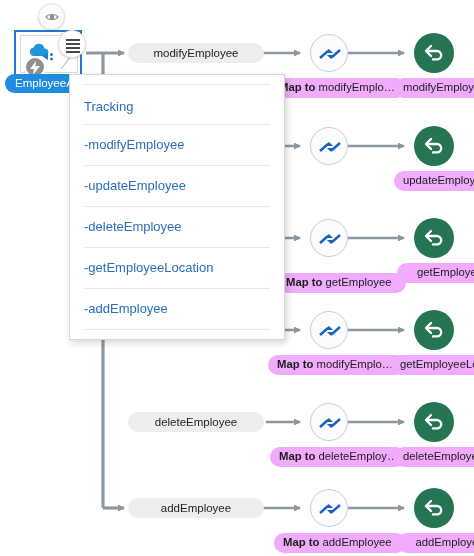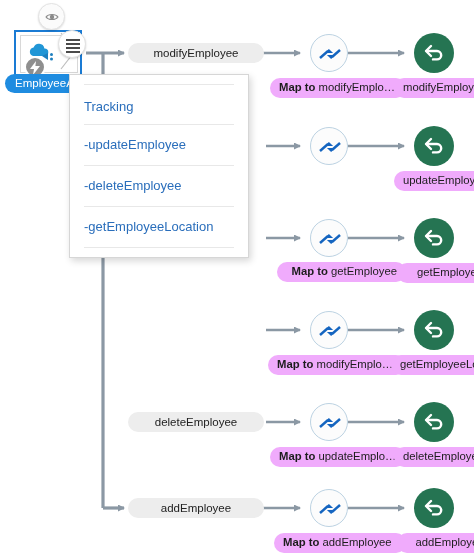--- a/index.html
+++ b/index.html
@@ -150,21 +150,21 @@
     border: 1px solid #e3e3e3;
     box-sizing: border-box;
     box-shadow: 0 1px 2px rgba(0,0,0,.14);
   }
   #eye-badge svg { position:absolute; left:6px; top:7px; }
 
   
   #context-menu {
     position: absolute;
     left: 69px; top: 74px;
-    width: 180px;
+    width: 216px;
     background: #ffffff;
     border: 1px solid #d6d6d6;
     box-sizing: border-box;
     box-shadow: 2px 3px 7px rgba(0,0,0,.16);
     z-index: 40;
     padding: 0;
   }
   .menu-item {
     position: relative;
     height: 40px;
@@ -269,21 +269,21 @@
       <path d="M22,8 L14,15" stroke="#1565c0" stroke-width="2.4" fill="none"></path>
       <path d="M13,12 L13,18 L19,18" fill="#1565c0" transform="translate(-2,0) rotate(-45 13 15)"></path>
     </svg>
   </div>
   <div class="ret-node" style="left:414px; top:218px;">
     <svg width="24" height="24" viewBox="0 0 24 24">
       <path d="M9,5 L4,10 L9,15" stroke="#ffffff" stroke-width="2.4" fill="none" stroke-linecap="round" stroke-linejoin="round"></path>
       <path d="M4.6,10 L15,10 A4.2,4.2 0 0 1 15,18.4 L11,18.4" stroke="#ffffff" stroke-width="2.4" fill="none" stroke-linecap="round"></path>
     </svg>
   </div>
-  <div class="node-label bold" style="left:277px; top:262px; width:111px; text-align:right;">
+  <div class="node-label bold" style="left:277px; top:273px; width:111px; text-align:left;">
     <span>Map to </span><span class="light">getEmployee</span>
   </div>
   <div class="node-label" style="left:397px; top:263px; width:88px; text-align:center;">getEmployee</div>
 
   <div class="map-node" style="left:310px; top:311px;">
     <svg width="24" height="24" viewBox="0 0 24 24">
       <path d="M2,16 L10,9" stroke="#1565c0" stroke-width="2.4" fill="none"></path>
       <path d="M11,12 L11,6 L5,6" fill="#1565c0" transform="translate(2,0) rotate(-45 11 9)"></path>
       <path d="M22,8 L14,15" stroke="#1565c0" stroke-width="2.4" fill="none"></path>
       <path d="M13,12 L13,18 L19,18" fill="#1565c0" transform="translate(-2,0) rotate(-45 13 15)"></path>
@@ -308,21 +308,21 @@
       <path d="M13,12 L13,18 L19,18" fill="#1565c0" transform="translate(-2,0) rotate(-45 13 15)"></path>
     </svg>
   </div>
   <div class="ret-node" style="left:414px; top:402px;">
     <svg width="24" height="24" viewBox="0 0 24 24">
       <path d="M9,5 L4,10 L9,15" stroke="#ffffff" stroke-width="2.4" fill="none" stroke-linecap="round" stroke-linejoin="round"></path>
       <path d="M4.6,10 L15,10 A4.2,4.2 0 0 1 15,18.4 L11,18.4" stroke="#ffffff" stroke-width="2.4" fill="none" stroke-linecap="round"></path>
     </svg>
   </div>
   <div class="node-label bold" style="left:270px; top:447px; width:118px;">
-    <span>Map to </span><span class="light">updateEmplo…</span>
+    <span>Map to </span><span class="light">deleteEmploy…</span>
   </div>
   <div class="node-label" style="left:394px; top:447px; width:94px;">deleteEmployee</div>
 
   <div class="map-node" style="left:310px; top:489px;">
     <svg width="24" height="24" viewBox="0 0 24 24">
       <path d="M2,16 L10,9" stroke="#1565c0" stroke-width="2.4" fill="none"></path>
       <path d="M11,12 L11,6 L5,6" fill="#1565c0" transform="translate(2,0) rotate(-45 11 9)"></path>
       <path d="M22,8 L14,15" stroke="#1565c0" stroke-width="2.4" fill="none"></path>
       <path d="M13,12 L13,18 L19,18" fill="#1565c0" transform="translate(-2,0) rotate(-45 13 15)"></path>
     </svg>
@@ -368,19 +368,21 @@
   <div id="eye-badge">
     <svg width="14" height="12" viewBox="0 0 14 12">
       <path d="M1,6 A6.6,4.4 0 0 1 13,6 A6.6,4.4 0 0 1 1,6 Z" fill="none" stroke="#8a8a8a" stroke-width="1.1"></path>
       <circle cx="7" cy="6" r="2.2" fill="#8a8a8a"></circle>
     </svg>
   </div>
 
   <div id="context-menu">
     <div class="menu-spacer"></div>
     <div class="menu-item first">Tracking</div>
+    <div class="menu-item">-modifyEmployee</div>
     <div class="menu-item">-updateEmployee</div>
     <div class="menu-item">-deleteEmployee</div>
     <div class="menu-item">-getEmployeeLocation</div>
+    <div class="menu-item">-addEmployee</div>
     <div class="menu-spacer"></div>
   </div>
 
 </div>
 
 </body></html>

